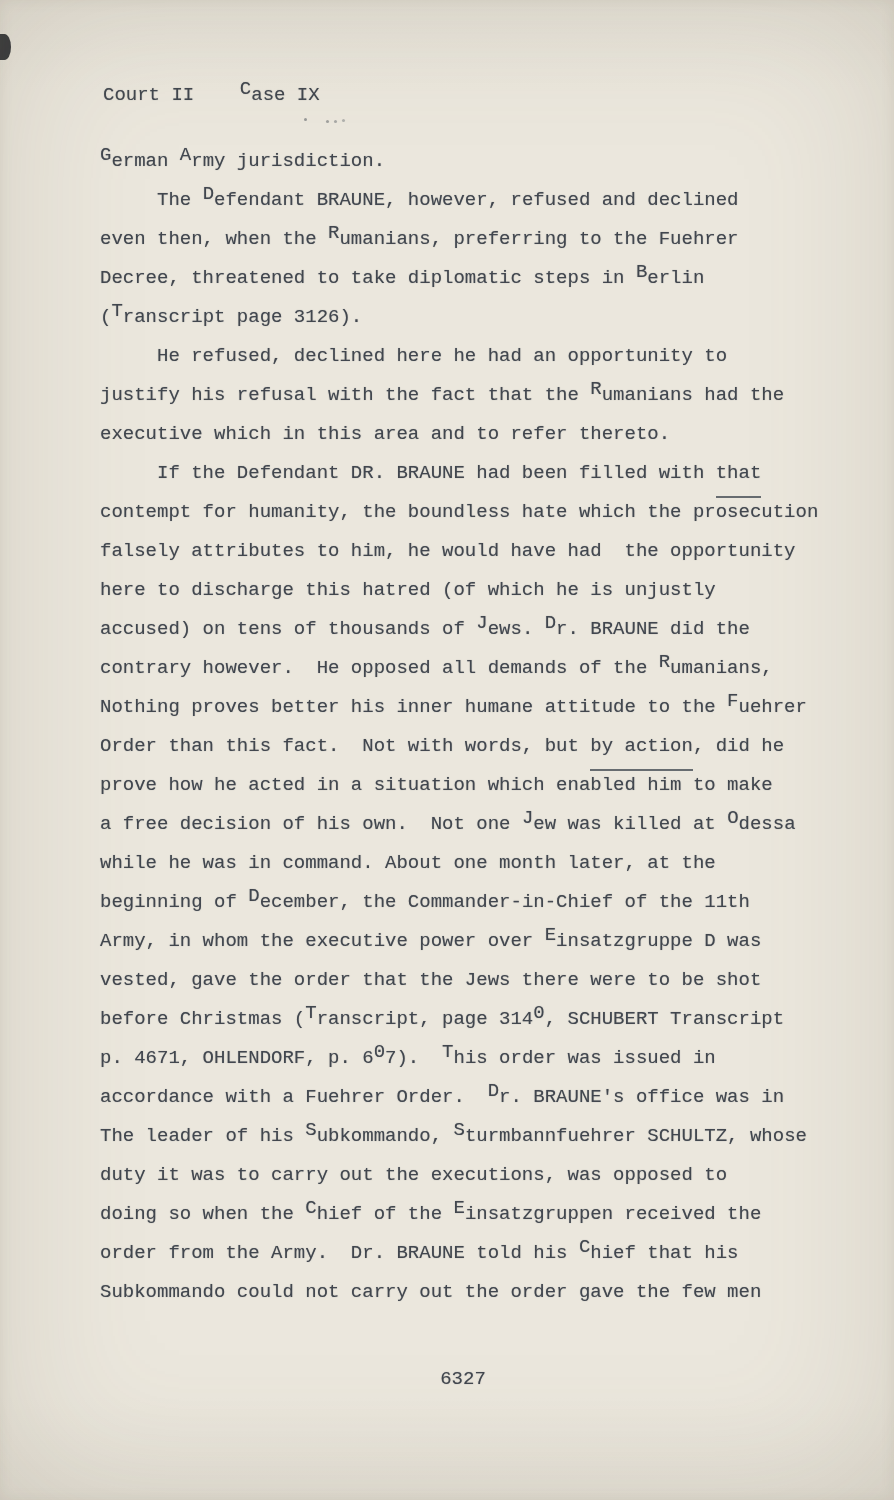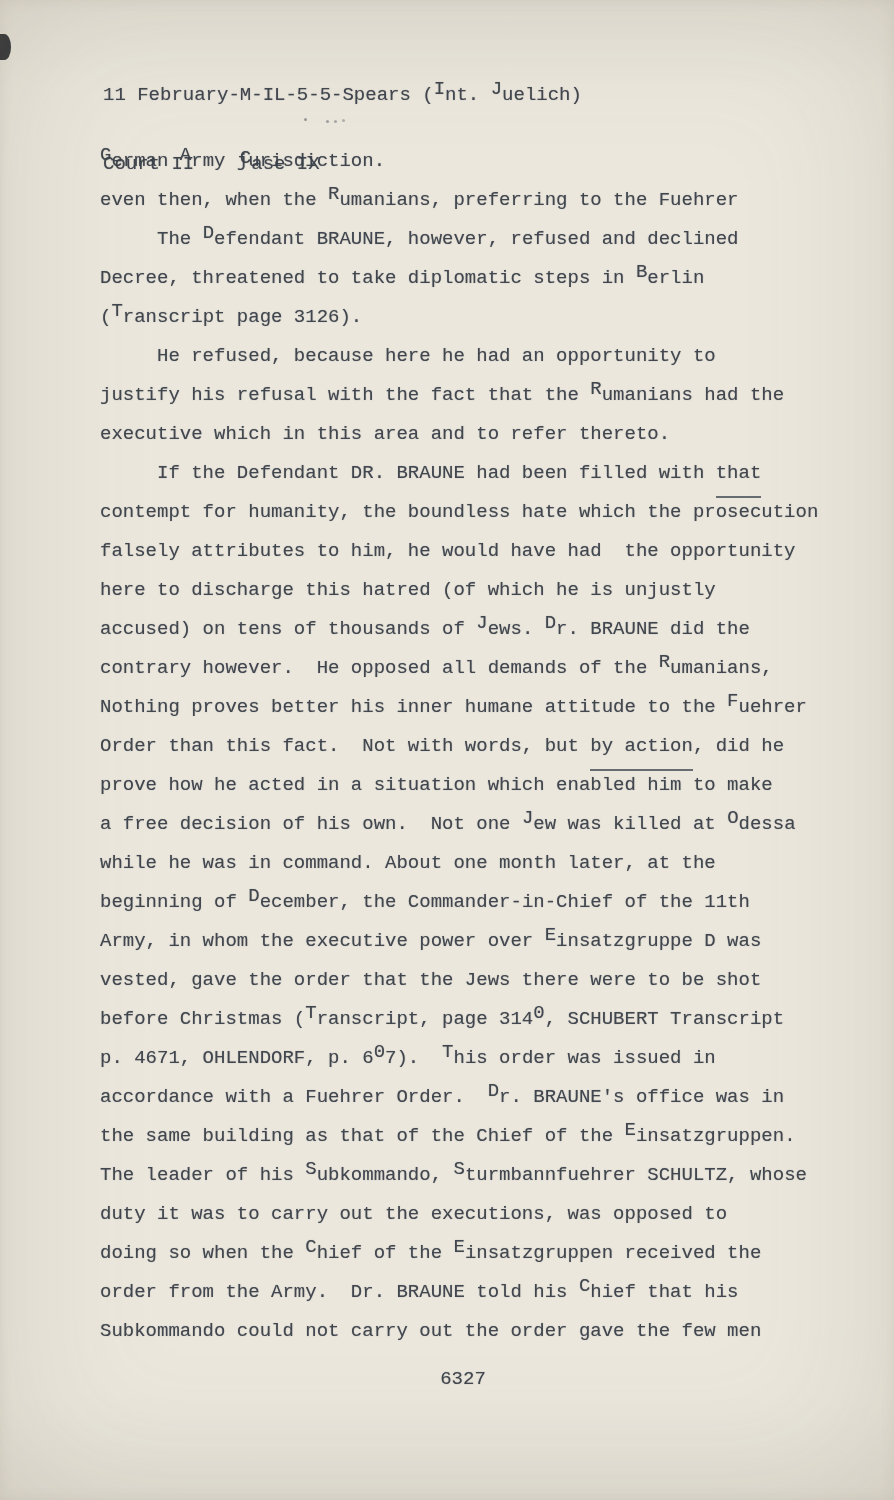--- a/index.html
+++ b/index.html
@@ -86,51 +86,49 @@
 </style>
 </head>
 <body>
 
 <div class="page">
 
   <div class="smudge-left"></div>
   <div class="speck-1"></div>
 
   <div class="header">
-    <div>11 February-M-IL-5-5-Spears (<span class="r">I</span>nt. <span class="r">J</span>uelich)</div>
     <div>Court II    <span class="r">C</span>ase IX</div>
   </div>
 
   <div class="body-lines">
       <div class="line"><span class="r">G</span>erman <span class="r">A</span>rmy jurisdiction.</div>
+      <div class="line">     The <span class="r">D</span>efendant BRAUNE, however, refused and declined</div>
       <div class="line">even then, when the <span class="r">R</span>umanians, preferring to the Fuehrer</div>
-      <div class="line">     The <span class="r">D</span>efendant BRAUNE, however, refused and declined</div>
       <div class="line">Decree, threatened to take diplomatic steps in <span class="r">B</span>erlin</div>
       <div class="line">(<span class="r">T</span>ranscript page 3126).</div>
-      <div class="line">     He refused, because here he had an opportunity to</div>
+      <div class="line">     He refused, declined here he had an opportunity to</div>
       <div class="line">justify his refusal with the fact that the <span class="r">R</span>umanians had the</div>
       <div class="line">executive which in this area and to refer thereto.</div>
       <div class="line">     If the Defendant DR. BRAUNE had been filled with <span class="u">that</span></div>
       <div class="line">contempt for humanity, the boundless hate which the prosecution</div>
       <div class="line">falsely attributes to him, he would have had  the opportunity</div>
       <div class="line">here to discharge this hatred (of which he is unjustly</div>
       <div class="line">accused) on tens of thousands of <span class="r">J</span>ews. <span class="r">D</span>r. BRAUNE did the</div>
       <div class="line">contrary however.  He opposed all demands of the <span class="r">R</span>umanians,</div>
       <div class="line">Nothing proves better his inner humane attitude to the <span class="r">F</span>uehrer</div>
       <div class="line">Order than this fact.  Not with words, but <span class="u">by action</span>, did he</div>
       <div class="line">prove how he acted in a situation which enabled him to make</div>
       <div class="line">a free decision of his own.  Not one <span class="r">J</span>ew was killed at <span class="r">O</span>dessa</div>
       <div class="line">while he was in command. About one month later, at the</div>
       <div class="line">beginning of <span class="r">D</span>ecember, the Commander-in-Chief of the 11th</div>
       <div class="line">Army, in whom the executive power over <span class="r">E</span>insatzgruppe D was</div>
       <div class="line">vested, gave the order that the Jews there were to be shot</div>
       <div class="line">before Christmas (<span class="r">T</span>ranscript, page 314<span class="r">0</span>, SCHUBERT Transcript</div>
       <div class="line">p. 4671, OHLENDORF, p. 6<span class="r">0</span>7).  <span class="r">T</span>his order was issued in</div>
       <div class="line">accordance with a Fuehrer Order.  <span class="r">D</span>r. BRAUNE's office was in</div>
-      <div class="line">the same building as that of the Chief of the <span class="r">E</span>insatzgruppen.</div>
       <div class="line">The leader of his <span class="r">S</span>ubkommando, <span class="r">S</span>turmbannfuehrer SCHULTZ, whose</div>
       <div class="line">duty it was to carry out the executions, was opposed to</div>
       <div class="line">doing so when the <span class="r">C</span>hief of the <span class="r">E</span>insatzgruppen received the</div>
       <div class="line">order from the Army.  Dr. BRAUNE told his <span class="r">C</span>hief that his</div>
       <div class="line">Subkommando could not carry out the order gave the few men</div>
     </div>
 
   <div class="page-number">6327</div>
 
 </div>

